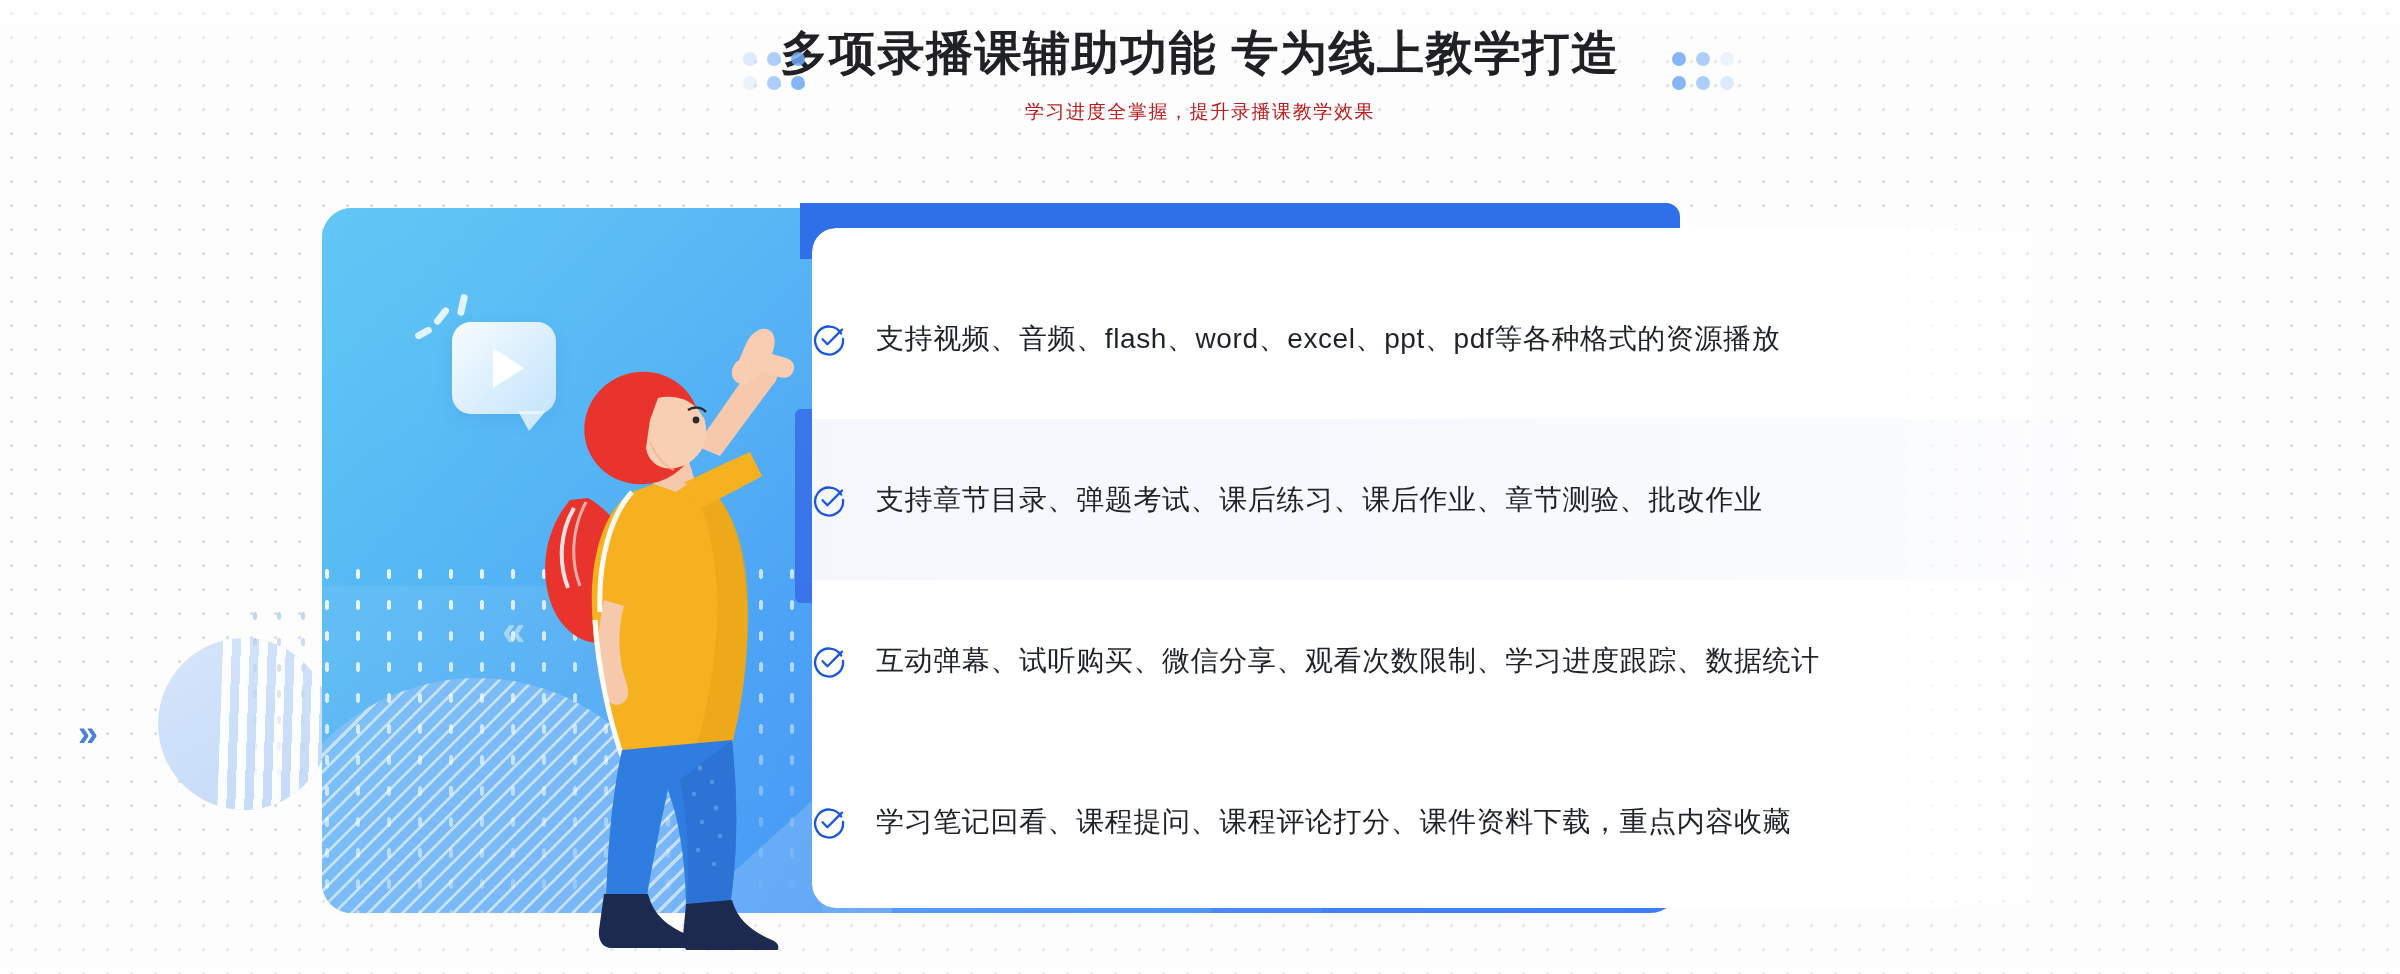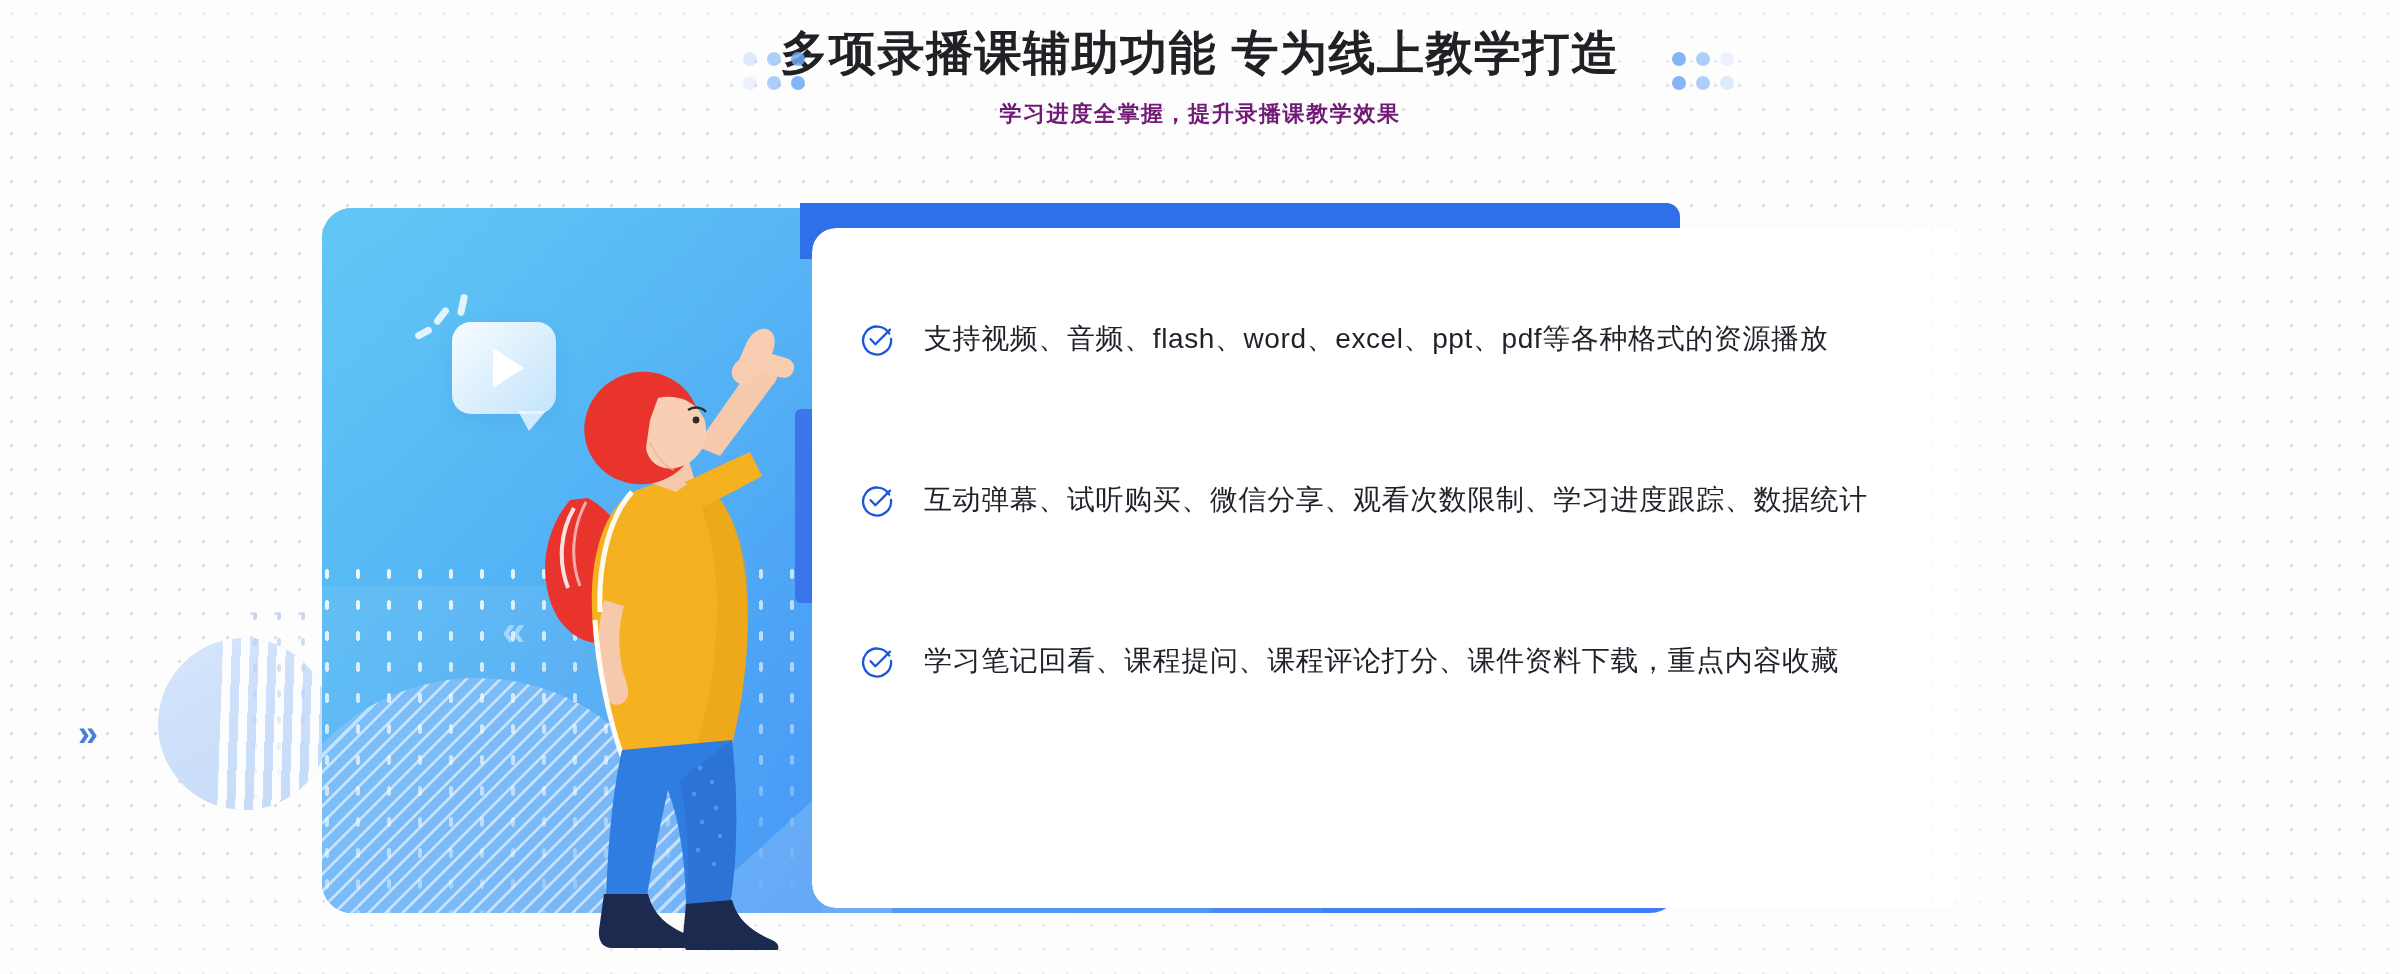--- a/index.html
+++ b/index.html
@@ -44,24 +44,24 @@
     margin-top:24px;
     font-size:47px;
     font-weight:700;
     color:#202124;
     letter-spacing:1.5px;
     line-height:1.25;
     white-space:pre;
   }
   .subtitle {
     margin-top:16px;
-    font-size:22px;
-    color:#701a75;
+    font-size:19px;
+    color:#b91c1c;
     letter-spacing:1.6px;
-    font-weight:700;
+    font-weight:400;
   }
 
   
   .dotcluster {
     position:absolute;
     display:grid;
     grid-template-columns:repeat(3, 14px);
     grid-template-rows:repeat(2, 14px);
     gap:10px;
     z-index:41;
@@ -243,21 +243,20 @@
     padding-top:30px;
   }
 
   .feature-list { position:relative; width:100%; }
 
   .feature-row {
     position:relative;
     display:flex;
     align-items:center;
     height:161px;
-    padding-left:48px;
   }
   .feature-row.active {
     background:linear-gradient(to right, #f5f7fc 0%, #f7f9fd 55%, #fbfcfe 100%);
   }
 
   .check-icon {
     flex:0 0 auto;
     width:34px; height:34px;
     margin-right:30px;
   }
@@ -385,20 +384,29 @@
       <div class="feature-row">
         <span class="check-icon">
           <svg viewBox="0 0 34 34">
             <path d="M29.2 11.5 A14 14 0 1 0 31 17" fill="none" stroke="#1a56db" stroke-width="2.3" stroke-linecap="round"></path>
             <path d="M10.6 17.2 L15.4 22.2 L30 7.6" fill="none" stroke="#1a56db" stroke-width="2.3" stroke-linecap="round" stroke-linejoin="round"></path>
           </svg>
         </span>
         <span class="feature-text">支持视频、音频、flash、word、excel、ppt、pdf等各种格式的资源播放</span>
       </div>
 
+      <div class="feature-row active">
+        <span class="check-icon">
+          <svg viewBox="0 0 34 34">
+            <path d="M29.2 11.5 A14 14 0 1 0 31 17" fill="none" stroke="#1a56db" stroke-width="2.3" stroke-linecap="round"></path>
+            <path d="M10.6 17.2 L15.4 22.2 L30 7.6" fill="none" stroke="#1a56db" stroke-width="2.3" stroke-linecap="round" stroke-linejoin="round"></path>
+          </svg>
+        </span>
+        <span class="feature-text">支持章节目录、弹题考试、课后练习、课后作业、章节测验、批改作业</span>
+      </div>
 
       <div class="feature-row">
         <span class="check-icon">
           <svg viewBox="0 0 34 34">
             <path d="M29.2 11.5 A14 14 0 1 0 31 17" fill="none" stroke="#1a56db" stroke-width="2.3" stroke-linecap="round"></path>
             <path d="M10.6 17.2 L15.4 22.2 L30 7.6" fill="none" stroke="#1a56db" stroke-width="2.3" stroke-linecap="round" stroke-linejoin="round"></path>
           </svg>
         </span>
         <span class="feature-text">互动弹幕、试听购买、微信分享、观看次数限制、学习进度跟踪、数据统计</span>
       </div>

